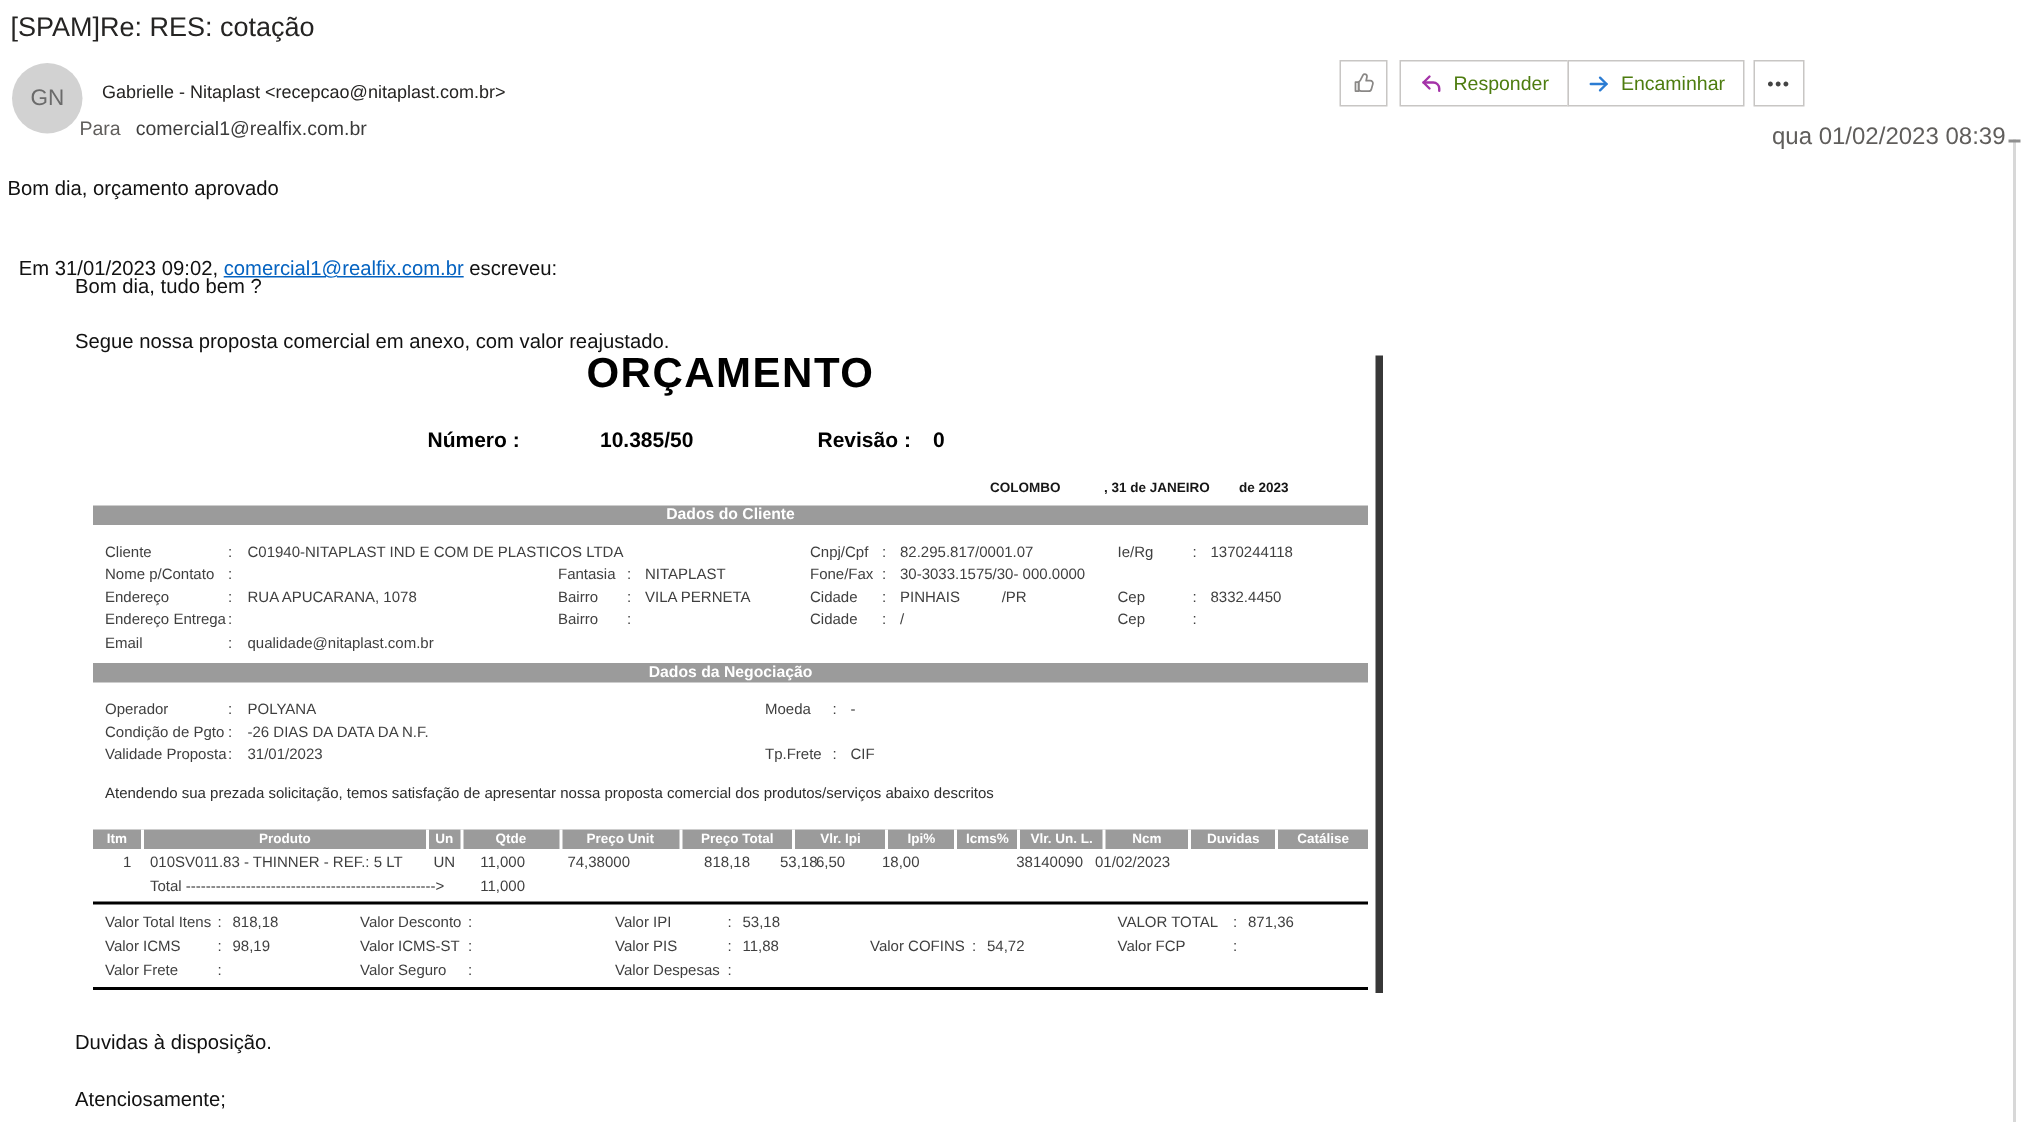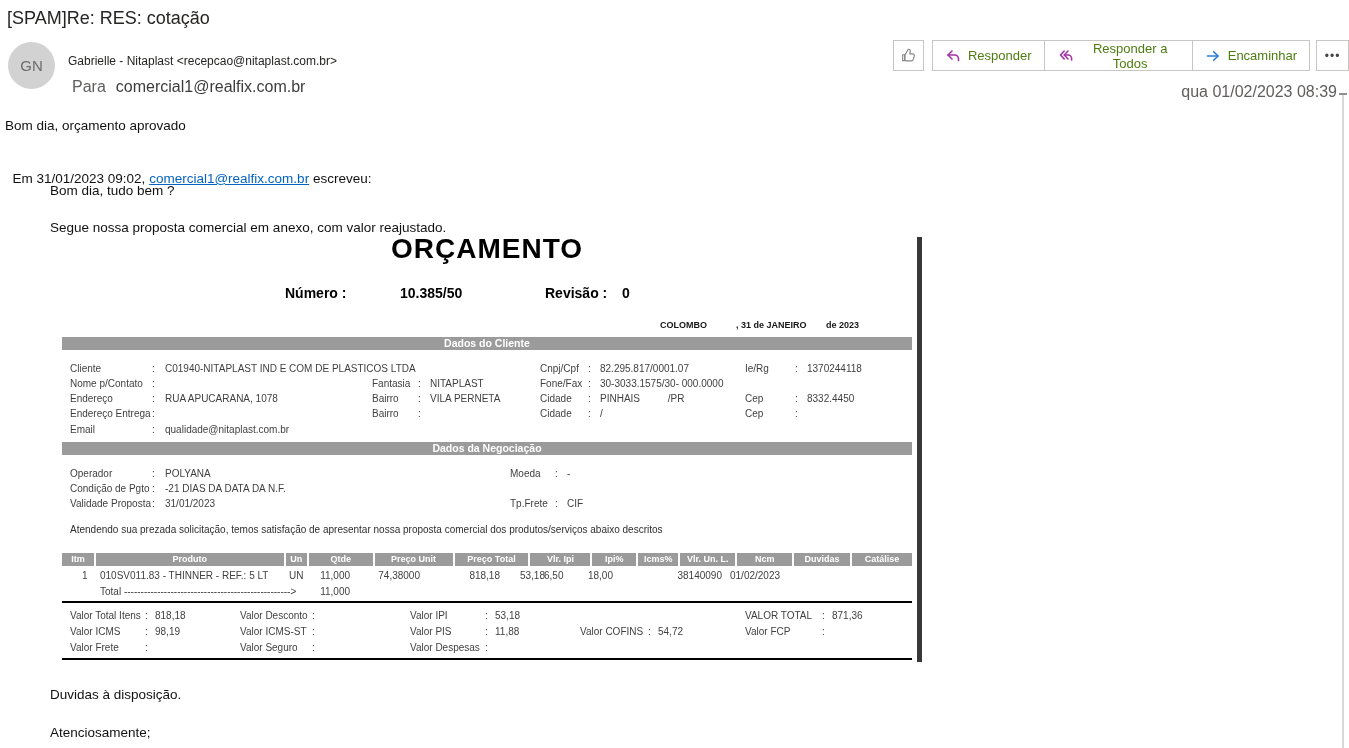--- a/index.html
+++ b/index.html
@@ -5,21 +5,21 @@
   html,body{margin:0;padding:0}
   body{width:1349px;height:748px;position:relative;overflow:hidden;background:#fff;
        font-family:"Liberation Sans",sans-serif;color:#1a1a1a}
   .abs{position:absolute}
 
   
   .subject{left:7px;top:8px;font-size:18px;color:#252423}
   .avatar{left:8px;top:42px;width:47px;height:47px;border-radius:50%;background:#d2d2d2;
           display:flex;align-items:center;justify-content:center;color:#6b6b6b;font-size:15px;cursor:pointer}
   .sender{left:68px;top:54px;font-size:12px;color:#252423;cursor:pointer}
-  .to-row{left:72px;top:78px;font-size:16px;color:#605e5c}
+  .to-row{left:53px;top:78px;font-size:13px;color:#605e5c}
   .to-addr{margin-left:10px;color:#3c3c3c;cursor:pointer}
   .actions{left:893px;top:40px;display:flex;align-items:stretch;height:31px}
   .btn{display:flex;align-items:center;gap:7px;background:#fff;border:1px solid #c8c6c4;
        font-size:13px;color:#4d7c0f;padding:0 12px;cursor:pointer;font-family:inherit;box-sizing:border-box;height:31px}
   .like{width:32px;justify-content:center;padding:0;margin-right:8px}
   .btn-group{display:flex}
   .btn-group .btn + .btn{margin-left:-1px}
   .more{width:34px;margin-left:6px;justify-content:center;padding:0;letter-spacing:1px;font-size:12px;color:#444}
   .timestamp{right:12px;top:83px;font-size:16px;color:#605e5c;white-space:pre}
   .ic{display:flex;align-items:center}
@@ -84,30 +84,20 @@
       <span class="ic">
         <svg width="16" height="16" viewBox="0 0 16 16" fill="none" stroke="#a433a8" stroke-width="1.6" stroke-linecap="round" stroke-linejoin="round">
           <path d="M7 3 L3 7 L7 11"></path>
             <path d="M3 7 h6.5 a4 4 0 0 1 4 4 v1.5"></path>
         </svg>
       </span>
       <span>Responder</span>
     </button>
     <button class="btn">
       <span class="ic">
-        <svg width="17" height="16" viewBox="0 0 17 16" fill="none" stroke="#a433a8" stroke-width="1.6" stroke-linecap="round" stroke-linejoin="round">
-          <path d="M7.2 3 L3.5 7 L7.2 11"></path>
-            <path d="M11 3 L7.3 7 L11 11"></path>
-            <path d="M7.3 7 h3.7 a3.6 3.6 0 0 1 3.6 3.6 v1.4"></path>
-        </svg>
-      </span>
-      <span>Responder a Todos</span>
-    </button>
-    <button class="btn">
-      <span class="ic">
         <svg width="16" height="16" viewBox="0 0 16 16" fill="none" stroke="#2b7cd3" stroke-width="1.6" stroke-linecap="round" stroke-linejoin="round">
           <path d="M2.5 8 h10.5"></path>
             <path d="M8.7 3.8 L13 8 L8.7 12.2"></path>
         </svg>
       </span>
       <span>Encaminhar</span>
     </button>
   </div>
   <button class="btn more">
     <span>•••</span>
@@ -186,21 +176,21 @@
 
   <span class="abs" style="left:8px;top:231px">Operador</span>
   <span class="abs" style="left:90px;top:231px">:</span>
   <span class="abs" style="left:103px;top:231px">POLYANA</span>
   <span class="abs" style="left:448px;top:231px">Moeda</span>
   <span class="abs" style="left:493px;top:231px">:</span>
   <span class="abs" style="left:505px;top:231px">-</span>
 
   <span class="abs" style="left:8px;top:246px">Condição de Pgto</span>
   <span class="abs" style="left:90px;top:246px">:</span>
-  <span class="abs" style="left:103px;top:246px">-21 DIAS DA DATA DA N.F.</span>
+  <span class="abs" style="left:103px;top:246px">-26 DIAS DA DATA DA N.F.</span>
 
   <span class="abs" style="left:8px;top:261px">Validade Proposta</span>
   <span class="abs" style="left:90px;top:261px">:</span>
   <span class="abs" style="left:103px;top:261px">31/01/2023</span>
   <span class="abs" style="left:448px;top:261px">Tp.Frete</span>
   <span class="abs" style="left:493px;top:261px">:</span>
   <span class="abs" style="left:505px;top:261px">CIF</span>
 
   <span class="abs" style="left:8px;top:287px;color:#2e2e2e">Atendendo sua prezada solicitação, temos satisfação de apresentar nossa proposta comercial dos produtos/serviços abaixo descritos</span>
 

